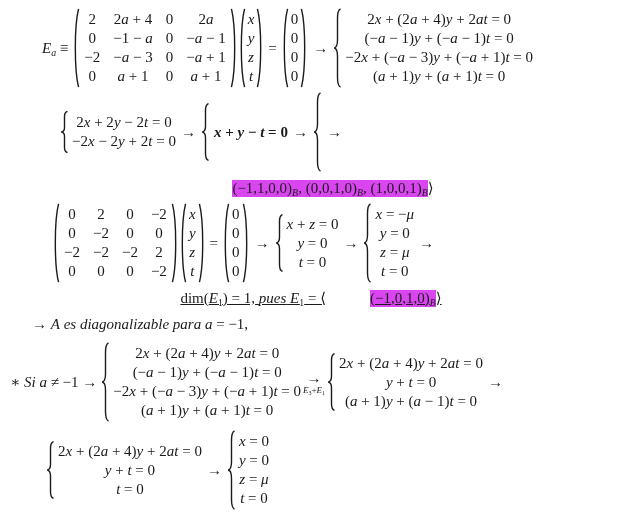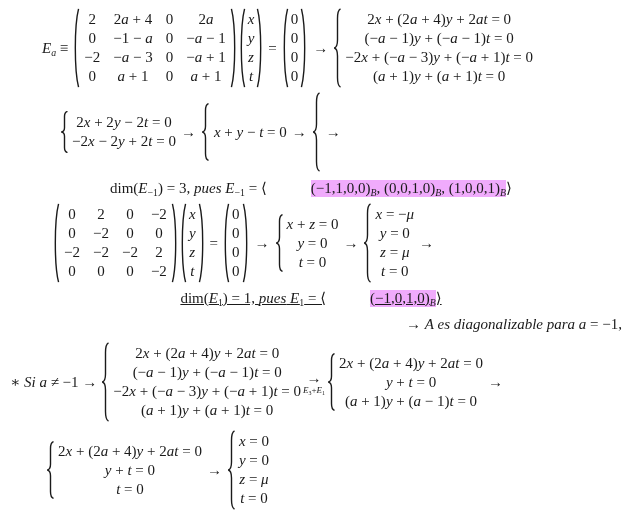--- a/index.html
+++ b/index.html
@@ -20,31 +20,31 @@
   .eqlines { padding-left: 3px; }
   .vec { padding: 0 2px; }
   .matrix { display: grid; column-gap: 13px; align-content: center; padding: 0 4px; }
   .cell { font-size: 15px; line-height: 19px; text-align: center; white-space: pre; }
   svg.delim { display: block; flex: none; fill: none; stroke: #1a1a1a; stroke-width: 1.4px; }
   .w8 { width: 8px; } .w9 { width: 9px; }
   .h80 { height: 80px; } .h58 { height: 58px; } .h42 { height: 42px; }
   .arrow { margin: 0 5px; }
   .mx4 { margin: 0 4px; }
   .mr4 { margin-right: 4px; }
-  .ml4 { margin-left: 4px; }
+  .ml4 { margin-left: 4px; font-weight: bold; }
   .arrow-stack { display: flex; flex-direction: column; align-items: center; margin: 0 2px; }
   .oplabel { font-size: 9px; white-space: pre; margin-top: -2px; }
-  .hl { background: #f0abfc; margin-left: 44px; }
+  .hl { background: #d946ef; margin-left: 44px; }
   
   .b1 { margin: 8px 0 0 42px; }
   .b2 { margin: 4px 0 0 60px; }
   .b3 { margin-top: 7px; justify-content: center; }
   .b4 { margin: 6px 0 0 52px; }
   .b5 { margin-top: 6px; justify-content: center; text-decoration: underline; }
-  .b6 { margin-top: 9px; justify-content: flex-end; }
+  .b6 { margin-top: 9px; justify-content: flex-start; padding-left: 32px; }
   .b7 { margin: 9px 0 0 10px; }
   .b8 { margin: 8px 0 0 46px; }
 </style>
 </head>
 <body>
 
 <svg width="0" height="0" style="position:absolute" aria-hidden="true">
   <defs>
     <path id="pl" d="M 8.2 1 C 2.8 22 2.8 78 8.2 99" vector-effect="non-scaling-stroke"></path>
     <path id="pr" d="M 1.8 1 C 7.2 22 7.2 78 1.8 99" vector-effect="non-scaling-stroke"></path>
@@ -131,21 +131,20 @@
       </svg>
     <span class="math ml4"><i>x</i> + <i>y</i> − <i>t</i> = 0</span>
     <span class="math arrow">→</span>
     <svg class="delim w9 h80" viewBox="0 0 12 100" preserveAspectRatio="none">
         <use href="#bl"></use>
       </svg>
     <span class="math arrow">→</span>
   </div>
 
   <div class="row b3">
-    <span class="math">dim(<i>E</i><sub>−1</sub>) = 3, <i>pues</i> <i>E</i><sub>−1</sub> = ⟨</span>
     <span class="math hl">(−1,1,0,0)<sub><i>B</i></sub>, (0,0,1,0)<sub><i>B</i></sub>, (1,0,0,1)<sub><i>B</i></sub></span>
     <span class="math">⟩</span>
   </div>
 
   <div class="row b4">
     <svg class="delim w8 h80" viewBox="0 0 10 100" preserveAspectRatio="none">
         <use href="#pl"></use>
       </svg>
     <div class="matrix" style="grid-template-columns: repeat(4, auto);">
         <div class="cell math">0</div>

